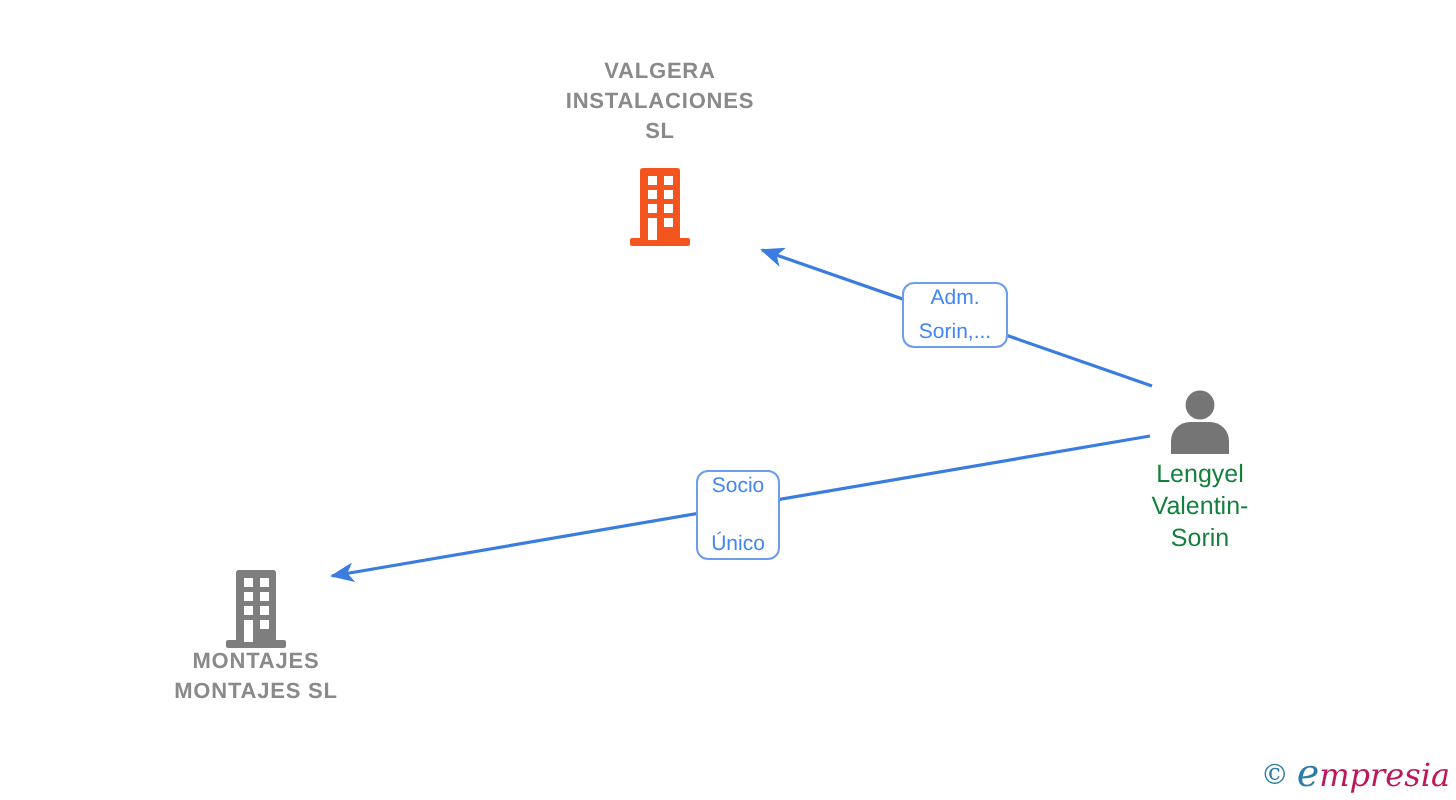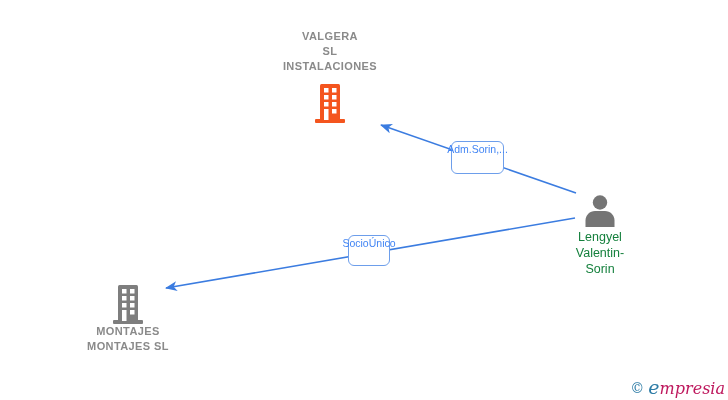--- a/index.html
+++ b/index.html
@@ -47,22 +47,22 @@
     position: absolute;
     box-sizing: border-box;
     background: #ffffff;
     border: 1.5px solid #6D9EEB;
     border-radius: 6px;
     color: #4285F4;
     font-size: 10.5px;
     line-height: 14px;
     text-align: center;
     display: flex;
-    flex-direction: row;
-    justify-content: center;
+    flex-direction: column;
+    justify-content: space-between;
   }
   .watermark {
     position: absolute;
     right: 3px;
     bottom: 2px;
     white-space: nowrap;
     font-family: "DejaVu Serif", serif;
   }
   .wm-copy {
     color: #2D7CA6;
@@ -81,42 +81,42 @@
     font-size: 16px;
   }
   
   #valgera-label   { left: 238px; top: 29px;  width: 184px; }
   #valgera-icon    { left: 312px; top: 83px; position: absolute; }
   #montajes-icon   { left: 110px; top: 284px; position: absolute; }
   #montajes-label  { left: 48px;  top: 324px; width: 160px; }
   #person-icon     { left: 583px; top: 195px; position: absolute; }
   #person-label    { left: 520px; top: 229px; width: 160px; }
   #adm-label       { left: 451px; top: 141px; width: 53px; height: 33px; }
-  #socio-label     { left: 348px; top: 235px; width: 42px; height: 31px; }
+  #socio-label     { left: 348px; top: 235px; width: 42px; height: 45px; }
 </style>
 </head>
 <body>
 
 <div class="canvas">
 
   <svg class="edges-layer" width="728" height="400" viewBox="0 0 728 400">
     <defs>
       <marker id="arrowhead" viewBox="0 0 12 10" refX="11" refY="5" markerWidth="12" markerHeight="10" orient="auto" markerUnits="userSpaceOnUse">
         <path d="M0,0 L12,5 L0,10 L3.2,5 Z" fill="#3B7CE0"></path>
       </marker>
     </defs>
     <line x1="576" y1="193" x2="381" y2="125" stroke-width="1.6" marker-end="url(#arrowhead)" stroke="#3B7CE0"></line>
     <line x1="575" y1="218" x2="166" y2="288" stroke-width="1.6" marker-end="url(#arrowhead)" stroke="#3B7CE0"></line>
   </svg>
 
   <div class="node">
     <div class="company-label" id="valgera-label" style="position:absolute;">
       <div>VALGERA</div>
+      <div>INSTALACIONES</div>
       <div>SL</div>
-      <div>INSTALACIONES</div>
     </div>
     <svg id="valgera-icon" class="node-icon" width="36" height="40" viewBox="0 0 36 40">
       <g fill="#F4551E">
         <rect x="3" y="36" width="30" height="4" rx="1"></rect>
         <rect x="8" y="1" width="20" height="36" rx="1.5"></rect>
       </g>
       <g fill="#ffffff">
         <rect x="12" y="5" width="4.5" height="4.5"></rect>
         <rect x="20" y="5" width="4.5" height="4.5"></rect>
         <rect x="12" y="12" width="4.5" height="4.5"></rect>

